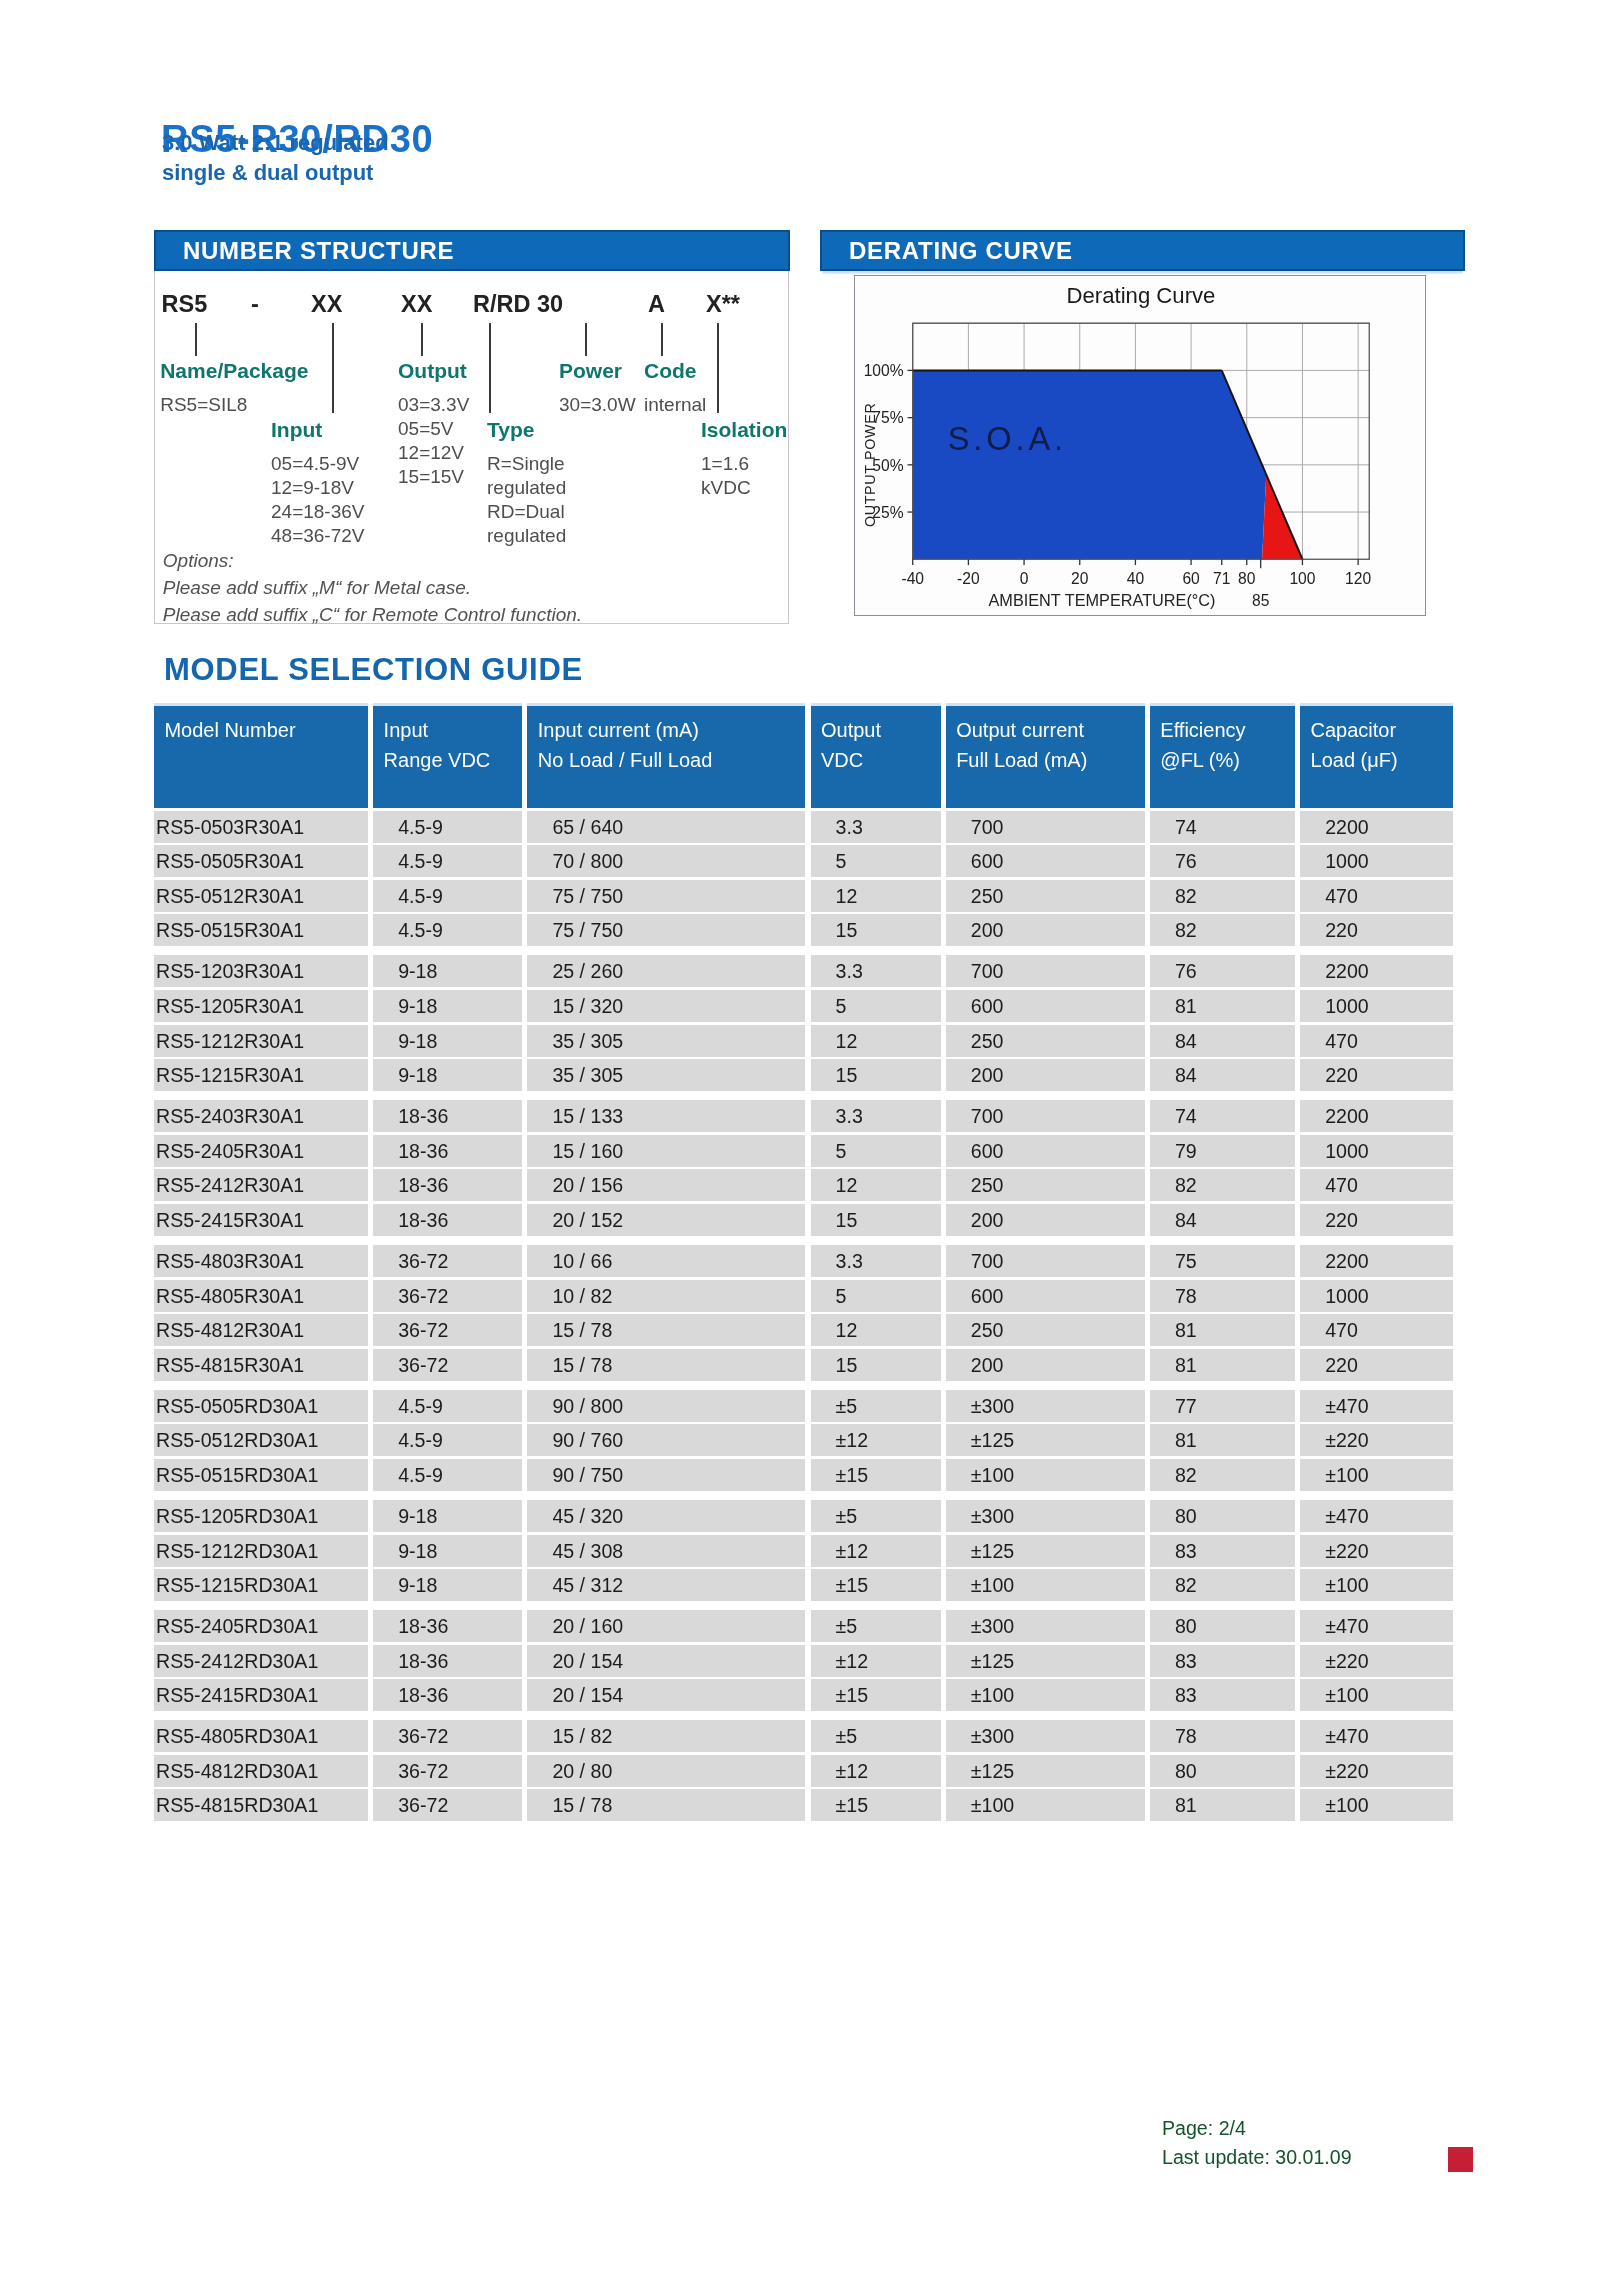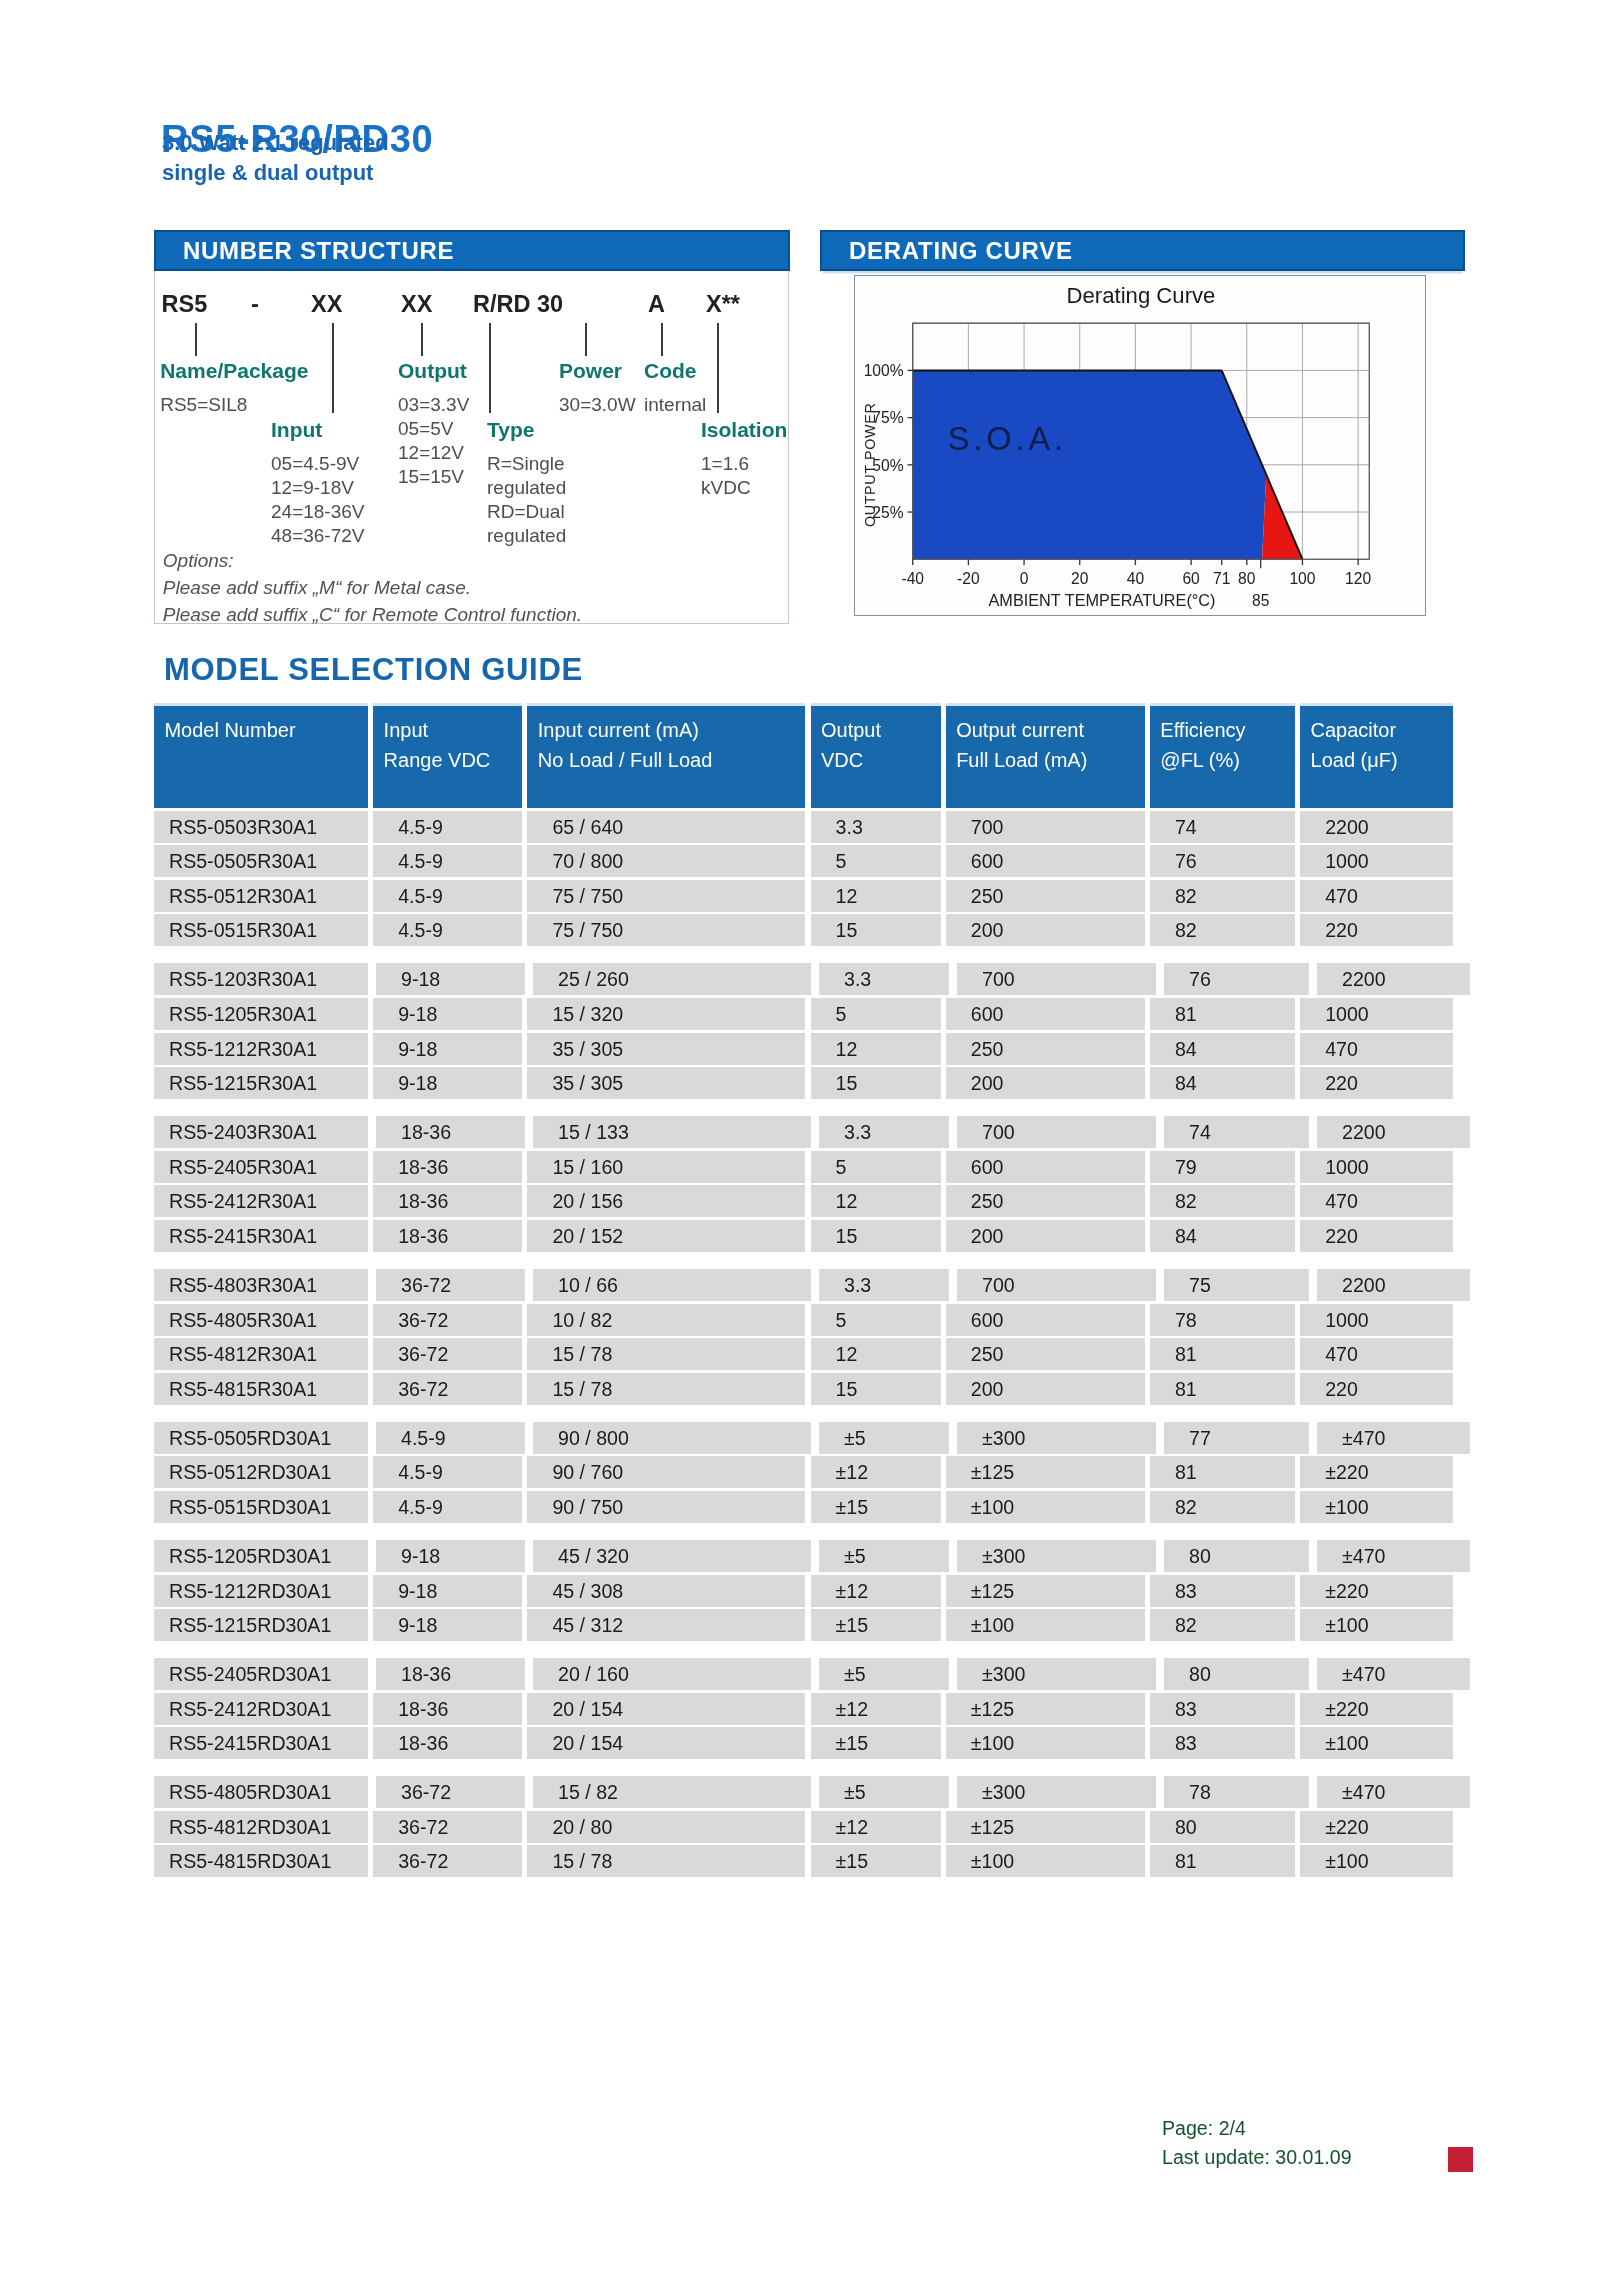--- a/index.html
+++ b/index.html
@@ -33,24 +33,24 @@
   .chart-frame{position:absolute;left:854px;top:275px;width:570px;height:339px;background:#fdfdfd;
                border:1.3px solid #8a8f98;}
 
   
   .guide-title{position:absolute;left:164px;top:652px;font-size:31px;font-weight:bold;color:#1566ad;letter-spacing:0.7px;}
   .mtable{position:absolute;left:154px;top:703px;width:1304px;}
   .thead,.tr{display:grid;grid-template-columns:214px 149px 278px 130px 199px 145px 153px;column-gap:5.2px;}
   .th{background:#1769ab;border-top:3.9px solid #cfe3f5;height:93px;padding:9px 0 0 10.4px;
       color:#fff;font-size:20px;font-weight:normal;line-height:30px;}
   .tr{margin-top:2.6px;}
-  .tr.group-start{margin-top:17px;gap:8px;}
+  .tr.group-start{margin-top:9px;}
   .td{background:#d9d9d9;height:32px;line-height:32px;font-size:19.6px;color:#1c1c1c;
       padding-left:25px;white-space:nowrap;overflow:hidden;}
-  .td.model{padding-left:15px;}
+  .td.model{padding-left:2px;}
 
   
   .footer-text{position:absolute;left:1162px;font-size:19.6px;color:#14532d;}
   .footer-square{position:absolute;left:1448px;top:2147px;width:25px;height:25px;background:#c51f35;}
 </style>
 </head>
 <body>
 
 <div class="page">
 

